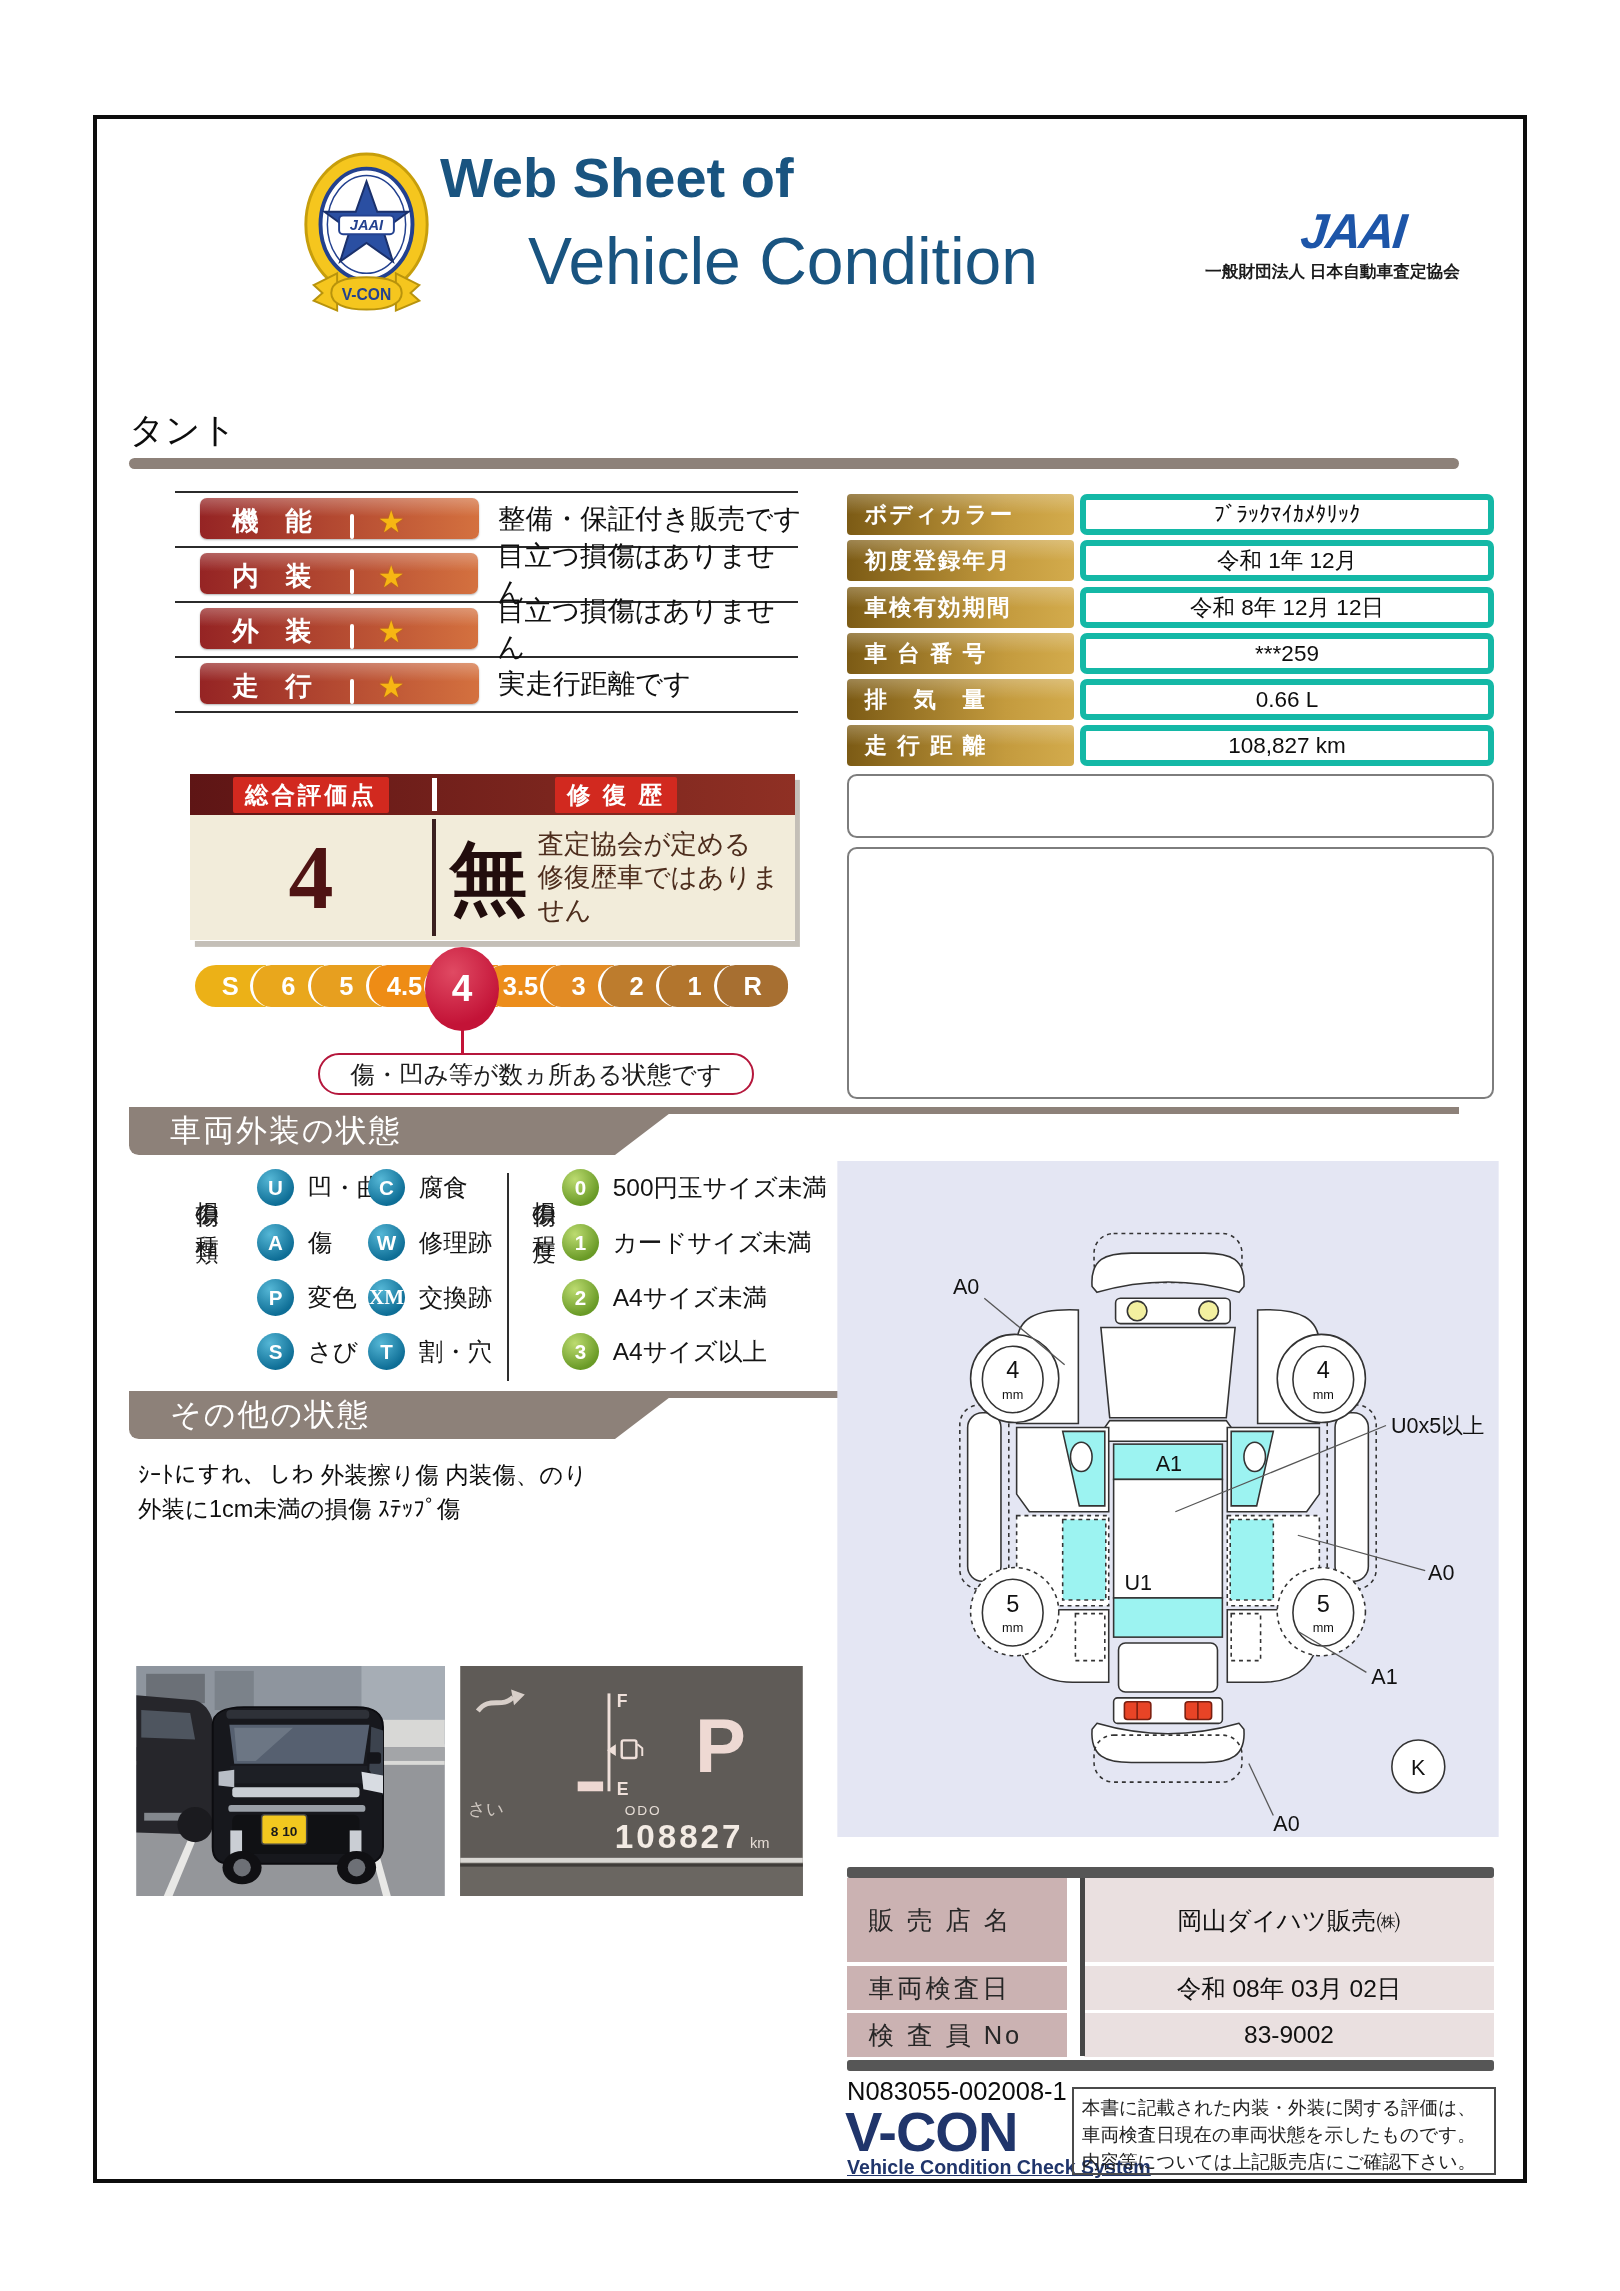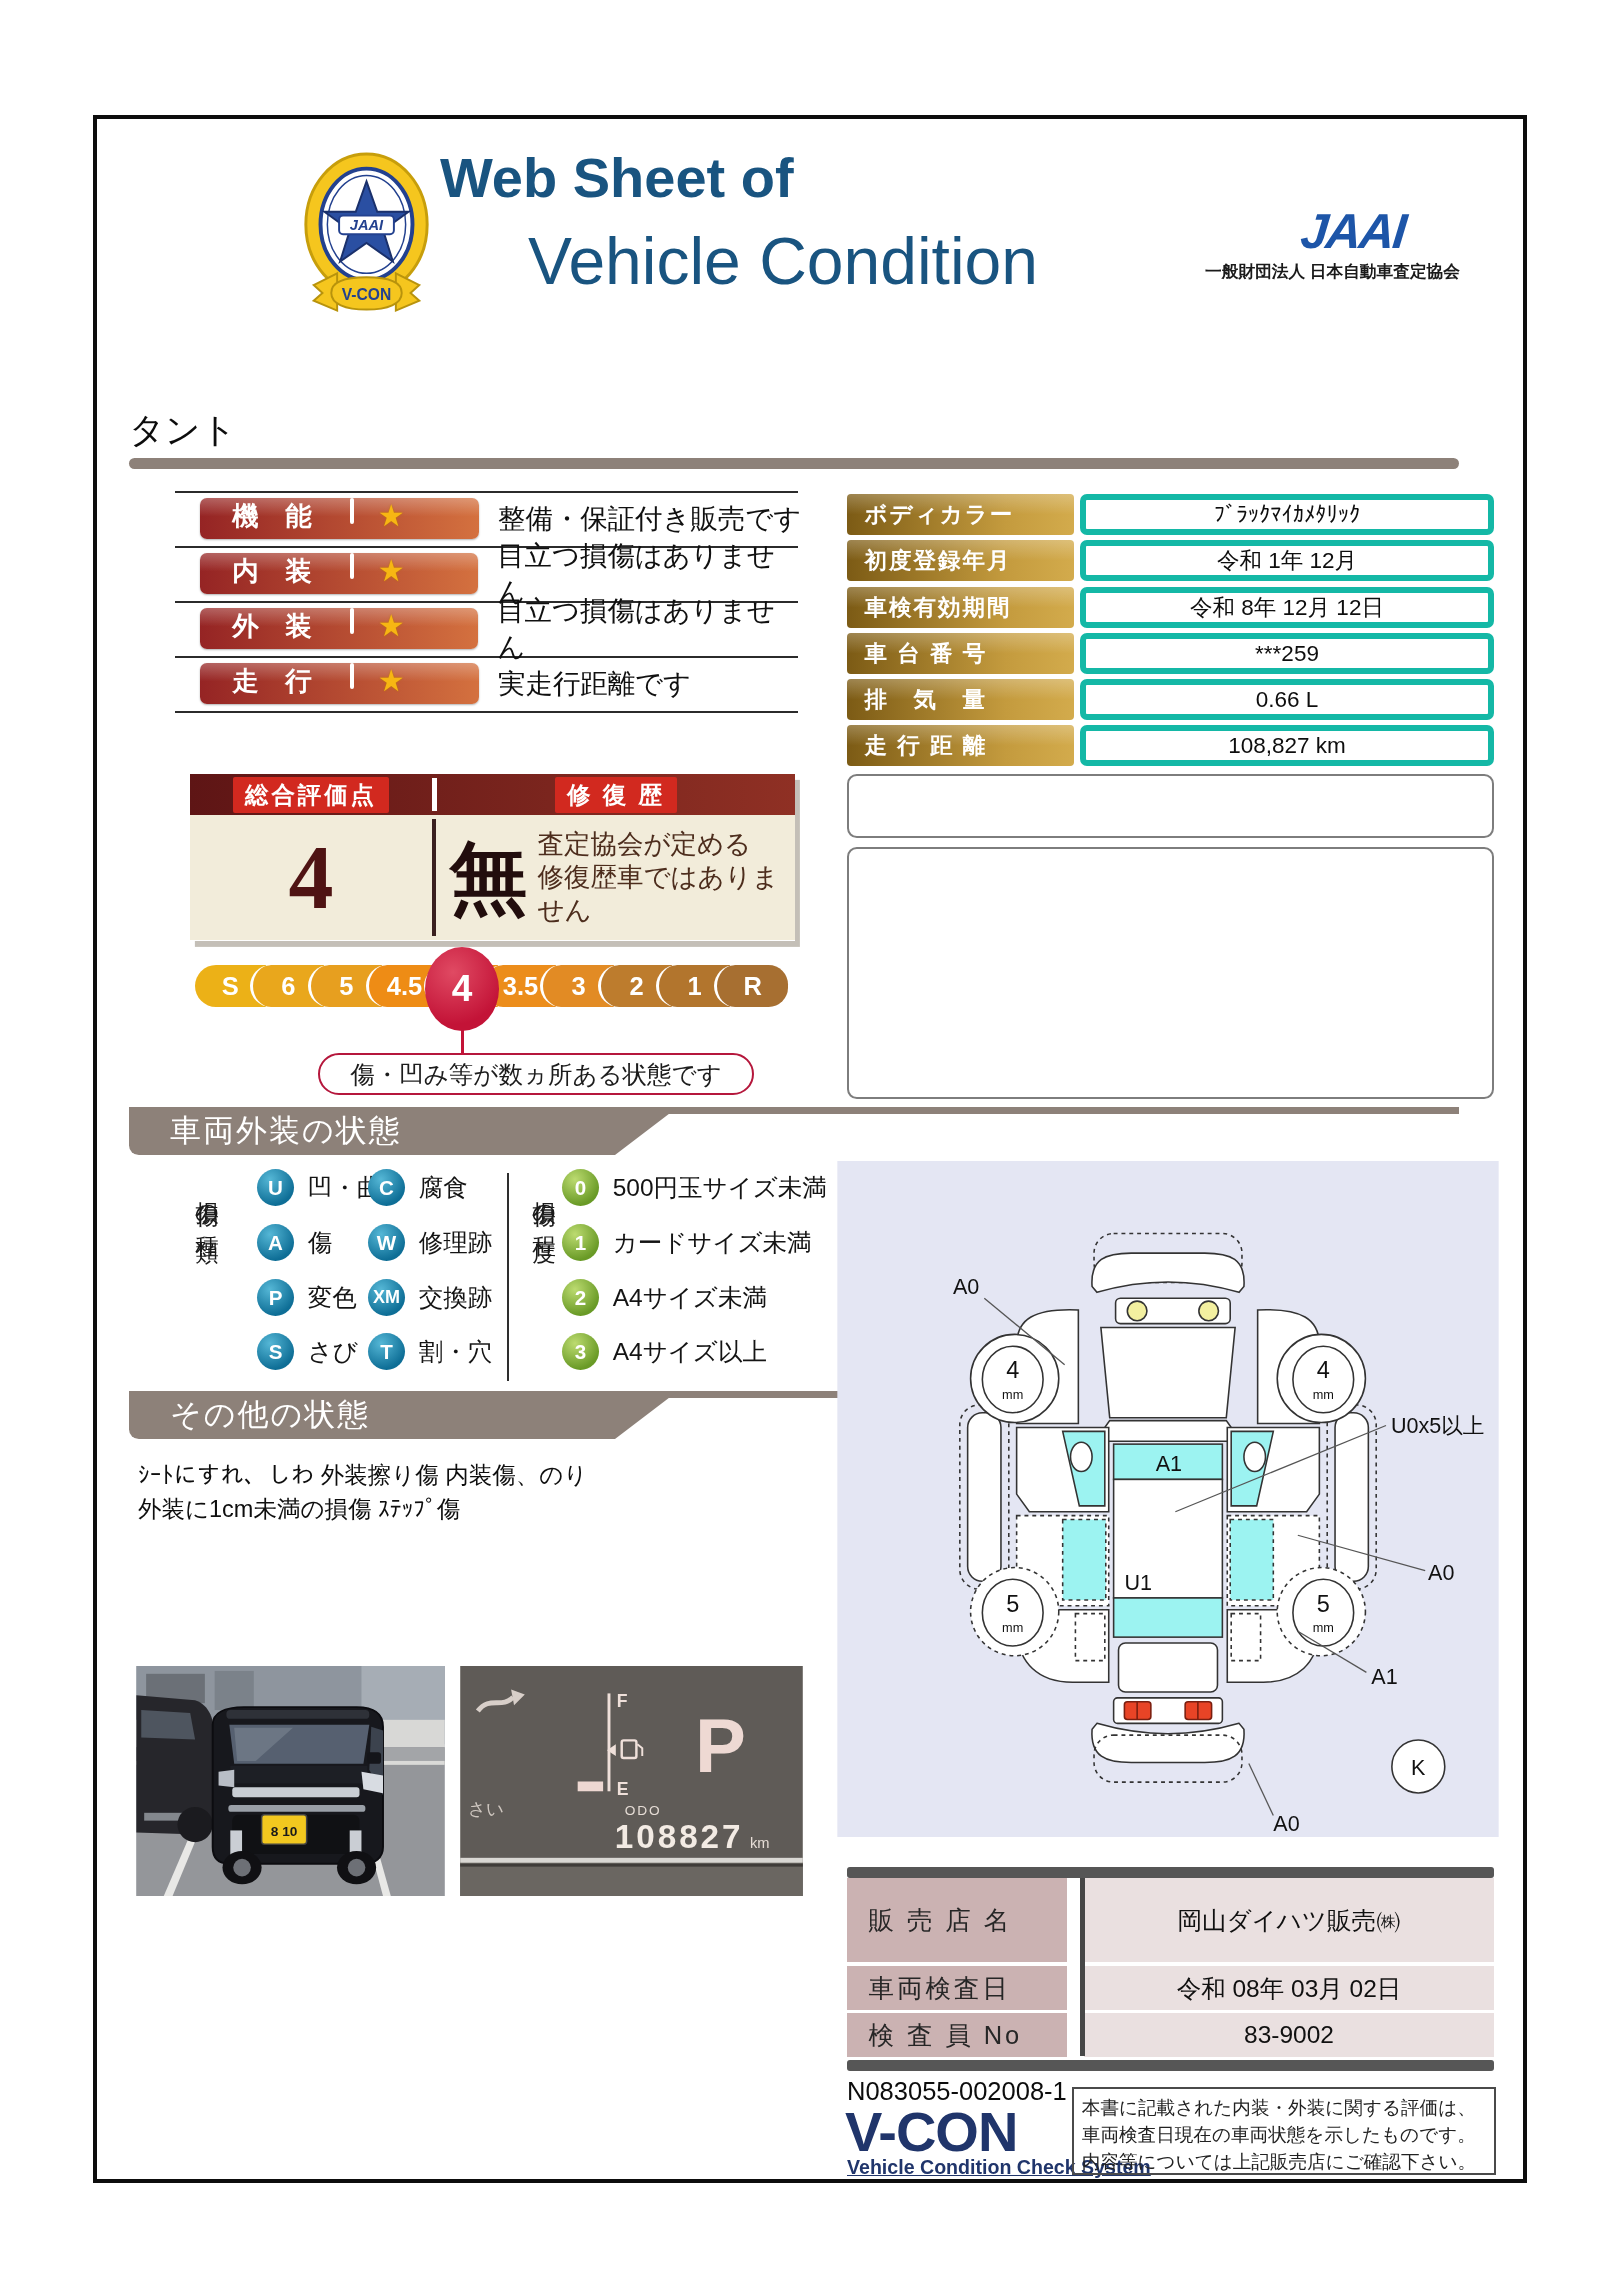--- a/index.html
+++ b/index.html
@@ -19,21 +19,21 @@
   .jaai-logo{left:1204px;top:84px;font-size:49px;font-weight:800;font-style:italic;color:#1d55a8;transform:skewX(-6deg);letter-spacing:-2px;}
   .jaai-org{left:1108px;top:141px;font-size:16.7px;color:#1a1a1a;font-weight:700;}
   .vehicle-name{left:32px;top:288px;font-size:35px;color:#0c0c0c;}
   .graybar{left:32px;top:339px;width:1330px;height:10.8px;background:#8d8179;border-radius:5.9px;}
   
   .hline{left:78px;width:623px;height:2px;background:#2b2b2b;}
   .rrow{left:78px;width:627px;height:47px;display:flex;align-items:center;}
   .pill{
     width:279px;height:41px;border-radius:6.9px;margin-left:24.5px;
     background-image:linear-gradient(180deg,rgba(255,255,255,.28),rgba(255,255,255,0) 45%),linear-gradient(90deg,#952424,#d4713f);
-    display:flex;align-items:flex-start;box-shadow:0 1px 2px rgba(0,0,0,.3);
+    display:flex;align-items:flex-end;box-shadow:0 1px 2px rgba(0,0,0,.3);
   }
   .pill-label{width:145px;text-align:center;color:#fff;font-size:26.5px;font-weight:700;}
   .pill-sep{width:3.9px;height:25.5px;background:#fff;margin:0 23.5px 0 5.9px;border-radius:2px;}
   .star-icon{font-size:30px;color:#f7b613;text-shadow:0 0 2px #b97a00;}
   .rdesc{margin-left:19.6px;font-size:27.4px;color:#101010;}
   
   .irow{left:750px;width:647px;height:41px;}
   .ilabel{
     position:absolute;left:0;top:0;width:227px;height:41px;border-radius:3.9px;
     background-image:linear-gradient(180deg,rgba(255,255,255,.25),rgba(255,255,255,0) 50%),linear-gradient(90deg,#7c5b15,#c49b3e 70%,#d3ab4c);
@@ -99,21 +99,21 @@
     line-height:48px;padding-left:41px;box-sizing:border-box;
     clip-path:polygon(0 0,100% 0,calc(100% - 63px) 100%,0 100%);
     border-radius:0 0 0 9.8px;
   }
   
   .vlabel{writing-mode:vertical-rl;font-size:23.5px;color:#1a1a1a;letter-spacing:2.9px;}
   .leg-row{height:41px;display:flex;align-items:center;}
   .dot{width:37px;height:37px;border-radius:50%;display:flex;align-items:center;justify-content:center;color:#fff;font-weight:700;font-size:20.6px;flex:0 0 37px;}
   .dot.blue{background:radial-gradient(circle at 35% 28%,#55b7d6,#0e6e96 72%);}
   .dot.green{background:radial-gradient(circle at 35% 28%,#bcdb70,#699a26 72%);}
-  .dot.small{font-size:18px;}
+  .dot.small{font-size:21px;font-family:Liberation Serif, serif;}
   .leg-text{margin-left:13.7px;font-size:24.5px;color:#141414;}
   .leg-div{left:410px;top:1054px;width:2px;height:208px;background:#2e2e2e;}
   .other-text{left:41px;top:1339px;font-size:23.5px;color:#0e0e0e;line-height:34px;}
   
   .dbar{left:750px;width:647px;height:10.8px;background:#565656;border-radius:2.9px;}
   .drow{left:750px;width:647px;}
   .dlabel{position:absolute;left:0;top:0;height:100%;width:220px;background:#cbb2b2;display:flex;align-items:center;padding-left:21.6px;box-sizing:border-box;font-size:25.5px;color:#262626;letter-spacing:2.9px;}
   .dvalue{position:absolute;left:237px;top:0;height:100%;width:410px;background:#eae0e0;display:flex;align-items:center;justify-content:center;font-size:24.5px;color:#101010;}
   .ddiv{left:983px;width:4.9px;background:#474747;}
   

